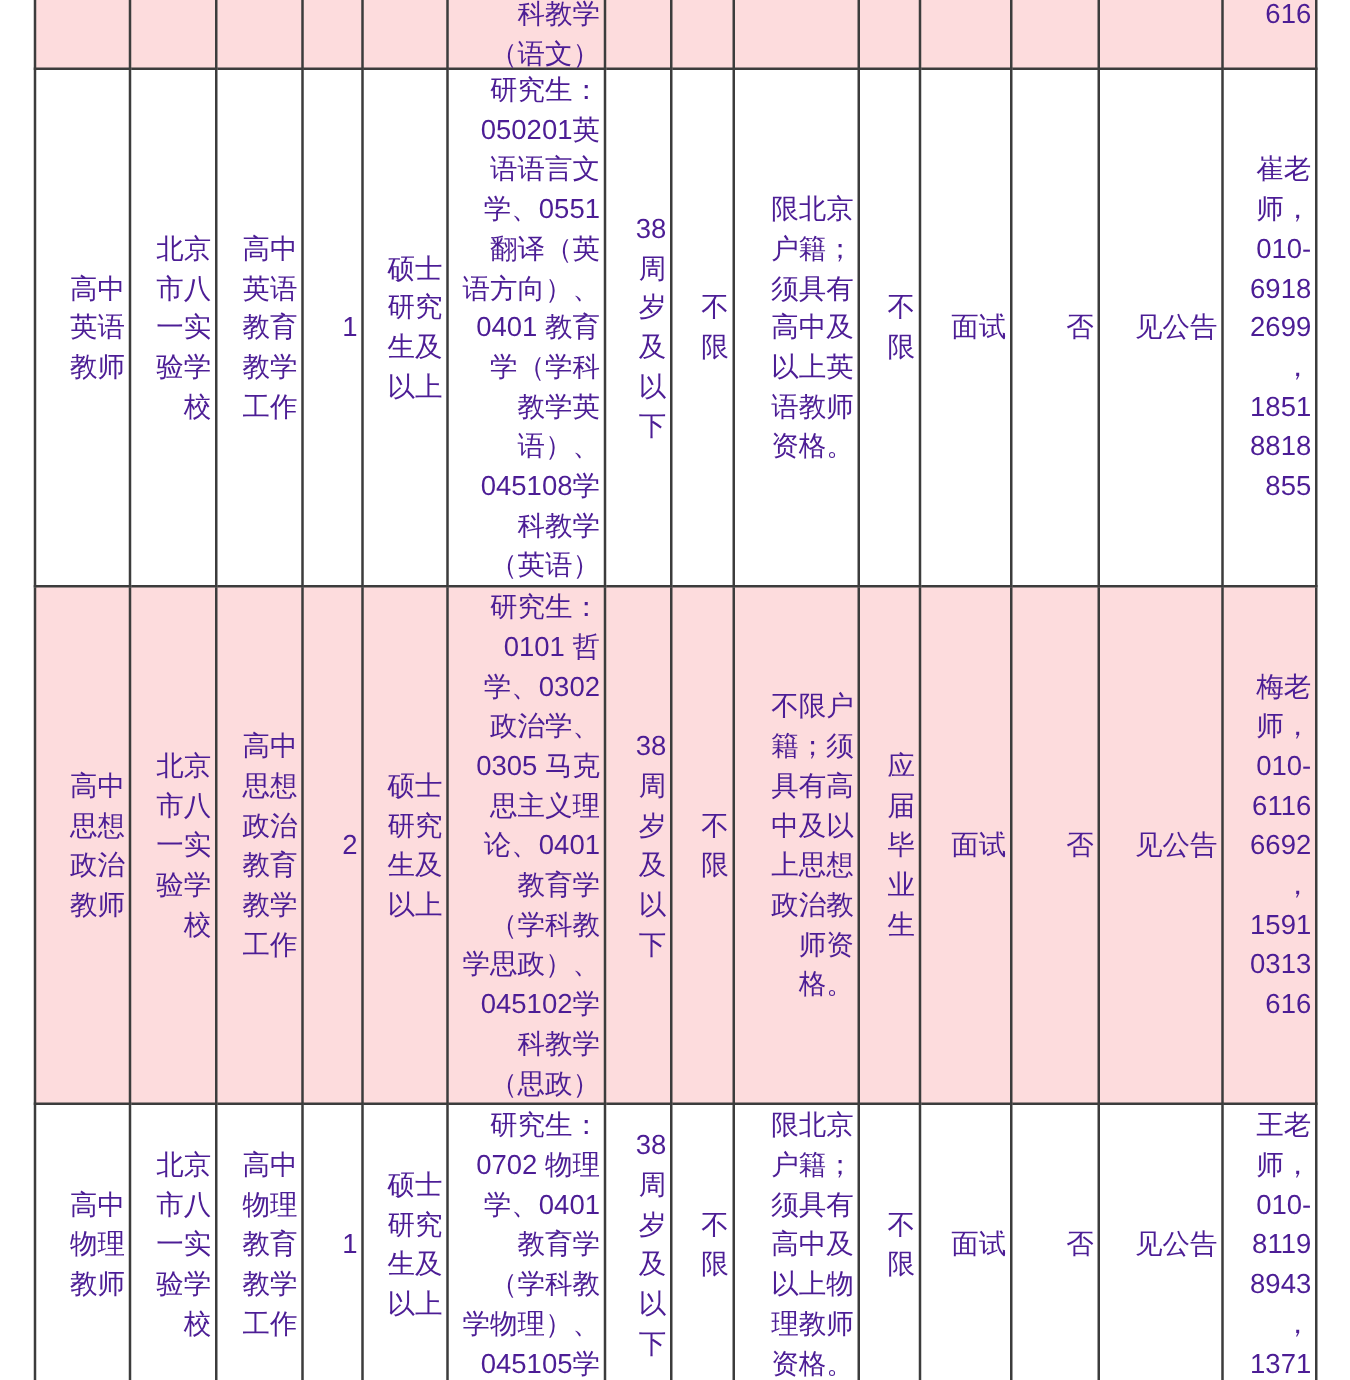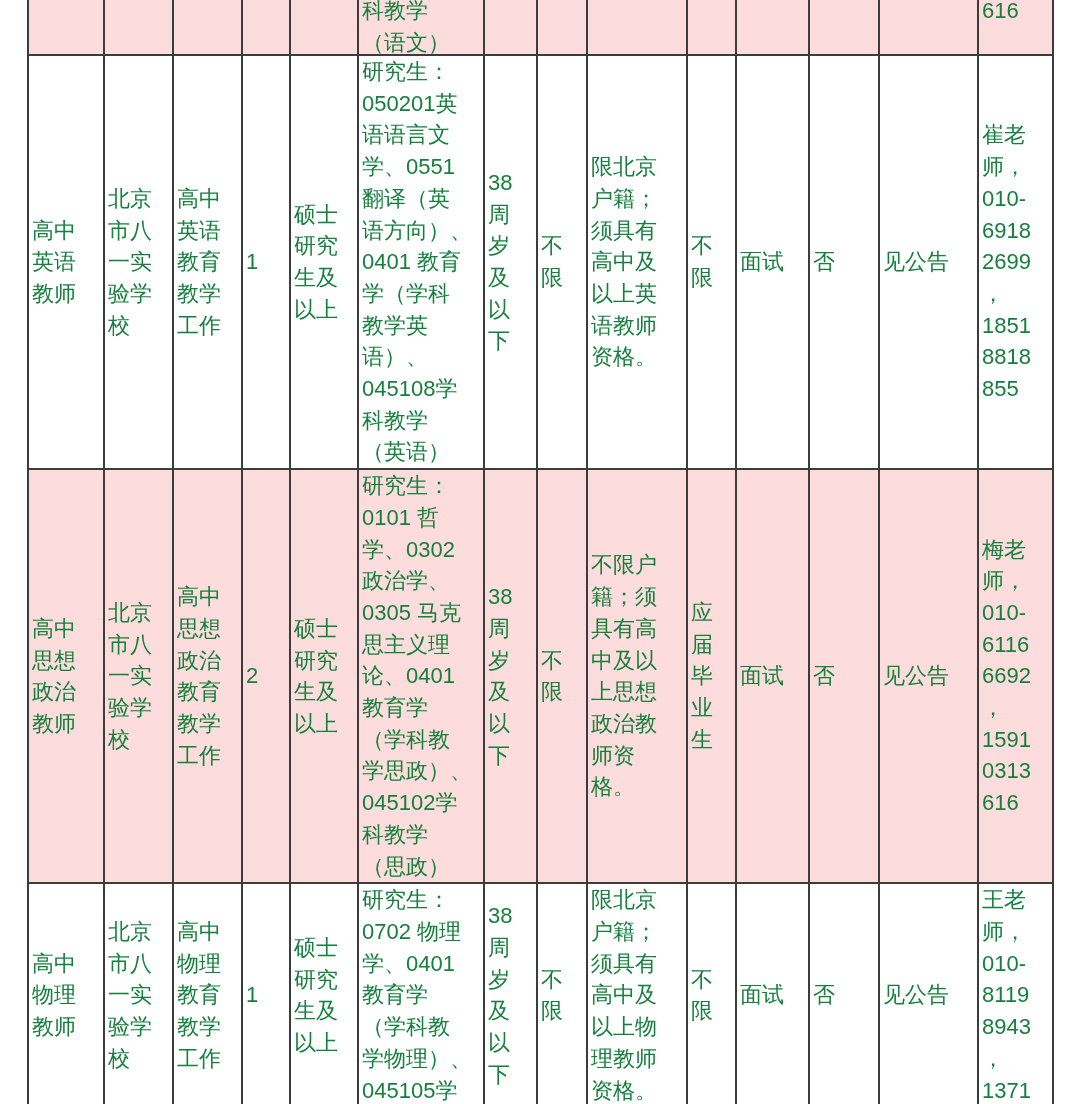--- a/index.html
+++ b/index.html
@@ -16,25 +16,25 @@
     position: absolute;
     left: 27px; top: 0;
   }
   table.job-table {
     border-collapse: collapse;
     table-layout: fixed;
   }
   table.job-table td {
     border: 2px solid #3c3c3c;
     vertical-align: middle;
-    text-align: left;
+    text-align: right;
     white-space: pre-line;
     font-size: 22px;
     line-height: 31.7px;
-    color: #15803d;
+    color: #4c1d95;
     padding: 0 3px;
     overflow: visible;
   }
   tr.bg-pink { background: var(--row-pink, #fddcdd); }
   tr.bg-white { background: var(--row-white, #ffffff); }
   tr.r0 { height: 55px; }
   tr.r1 { height: 413px; }
   tr.r2 { height: 409px; }
   tr.r3 { height: 224px; }
   tr.r0 td {

